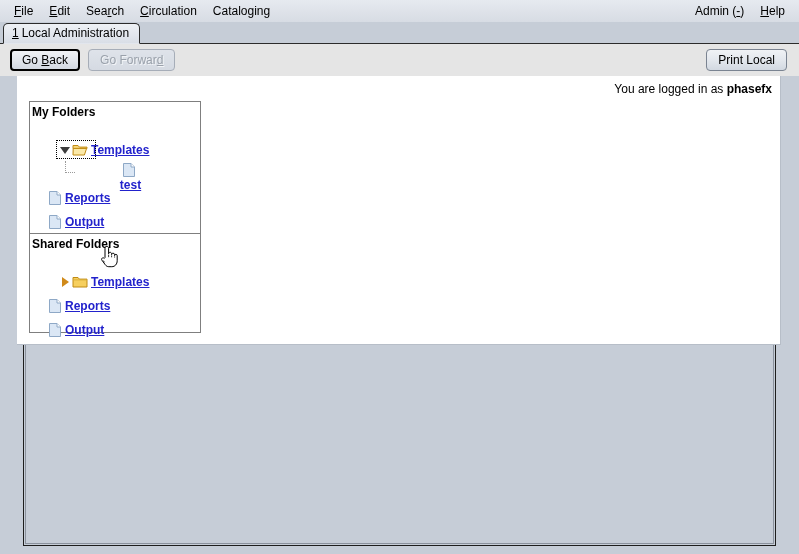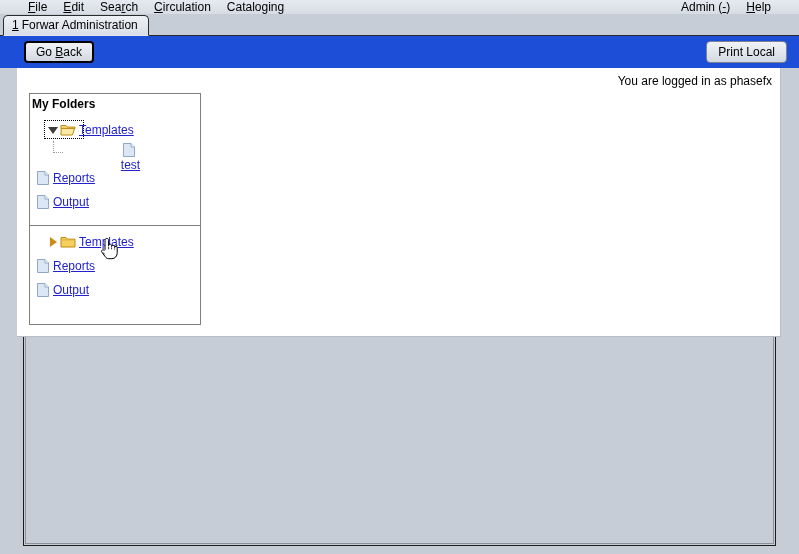--- a/index.html
+++ b/index.html
@@ -24,26 +24,26 @@
     width: 799px;
     height: 554px;
     box-sizing: border-box;
     background: #c6cdd7;
     display: flex;
     flex-direction: column;
   }
 
   
   .menubar {
-    height: 14px;
+    height: 22px;
     box-sizing: border-box;
     background: linear-gradient(to bottom, #e6eaf0 0%, #dee2e9 55%, #d7dce4 100%);
     display: flex;
     align-items: center;
-    padding: 0 20px;
+    padding: 0 6px;
     flex: 0 0 auto;
     position: relative;
     z-index: 5;
   }
   .menu-item {
     padding: 2px 8px;
     font-size: 12px;
     line-height: 14px;
     color: #000;
     white-space: nowrap;
@@ -79,24 +79,24 @@
     margin-bottom: -1px;
     cursor: default;
     color: #000;
   }
   .tab-num { text-decoration: underline; margin-right: 3px; }
 
   
   .toolbar {
     height: 32px;
     box-sizing: border-box;
-    background: #1d4ed8;
+    background: #e5e5e5;
     display: flex;
     align-items: center;
-    padding: 0 12px 0 24px;
+    padding: 0 12px 0 10px;
     flex: 0 0 auto;
   }
   .tb-spacer { flex: 1 1 auto; }
   .btn {
     font-family: "Liberation Sans", sans-serif;
     font-size: 12px;
     line-height: 14px;
     color: #000;
     background: linear-gradient(to bottom, #f0f2f5 0%, #e3e7ed 50%, #d2d8e1 100%);
     border: 1px solid #7a8391;
@@ -139,42 +139,42 @@
     overflow: hidden;
   }
   .login-line {
     position: absolute;
     right: 8px;
     top: 6px;
     font-size: 12px;
     color: #000;
     white-space: nowrap;
   }
-  .login-line b { font-weight: normal; }
+  .login-line b { font-weight: bold; }
 
   
   .panel {
     position: absolute;
     border: 1px solid #7f7f7f;
     background: #ffffff;
     box-sizing: border-box;
   }
   #panel-my     { left: 12px; top: 25px;  width: 172px; height: 139px; }
   #panel-shared { left: 12px; top: 157px; width: 172px; height: 100px; }
 
   .panel-title {
     font-weight: bold;
     font-size: 12px;
     line-height: 13px;
     padding: 4px 0 3px 2px;
     color: #000;
     white-space: nowrap;
   }
 
-  .tree { padding: 0; margin: 4px; list-style: none; }
+  .tree { padding: 0; margin: 16px; list-style: none; font-weight: bold; }
   .tree-row {
     display: flex;
     align-items: center;
     height: 24px;
     padding-left: 2px;
     position: relative;
     white-space: nowrap;
   }
   .tree-row.indent-1 { padding-left: 12px; }
   .tree-row.indent-2 { padding-left: 30px; flex-direction: column; }
@@ -299,26 +299,27 @@
     <div class="menu-item"><span class="accel">C</span>irculation</div>
     <div class="menu-item">Cataloging</div>
     <div class="menu-spacer"></div>
     <div class="menu-item">Admin (<span class="accel">-</span>)</div>
     <div class="menu-item"><span class="accel">H</span>elp</div>
   </div>
 
   <div class="tabstrip">
     <div class="tab">
       <span class="tab-num">1</span>
-        <span>Forwar Administration</span>
+        <span>Local Administration</span>
     </div>
   </div>
 
   <div class="toolbar">
     <button class="btn default">Go <span class="accel">B</span>ack</button>
+    <button class="btn disabled" disabled="">Go Forwar<span class="accel">d</span></button>
     <div class="tb-spacer"></div>
     <button class="btn" style="margin-right:0">Print Local</button>
   </div>
 
   <div class="content-wrap">
 
     <div class="content-card">
 
       <div class="login-line">
         <span>You are logged in as </span><b>phasefx</b>
@@ -368,20 +369,21 @@
                 <path d="M9 1.5v3.5h3.5" fill="#ffffff" stroke="#8ea8c6" stroke-width="1"></path>
               </svg>
             </span>
             <span class="link">Output</span>
           </li>
 
         </ul>
       </div>
 
       <div class="panel" id="panel-shared">
+        <div class="panel-title">Shared Folders</div>
         <ul class="tree">
 
           <li class="tree-row indent-1">
             <span class="twisty closed"></span>
             <span class="ficon">
               <svg width="16" height="14" viewBox="0 0 16 14">
                 <path d="M1 2.5h5l1.4 1.6H15v7.9H1z" fill="#f6cf5e" stroke="#c08a12" stroke-width="1"></path>
                 <path d="M1.3 4.9h13.4" stroke="#d8ad3a" stroke-width="1" fill="none"></path>
               </svg>
             </span>

